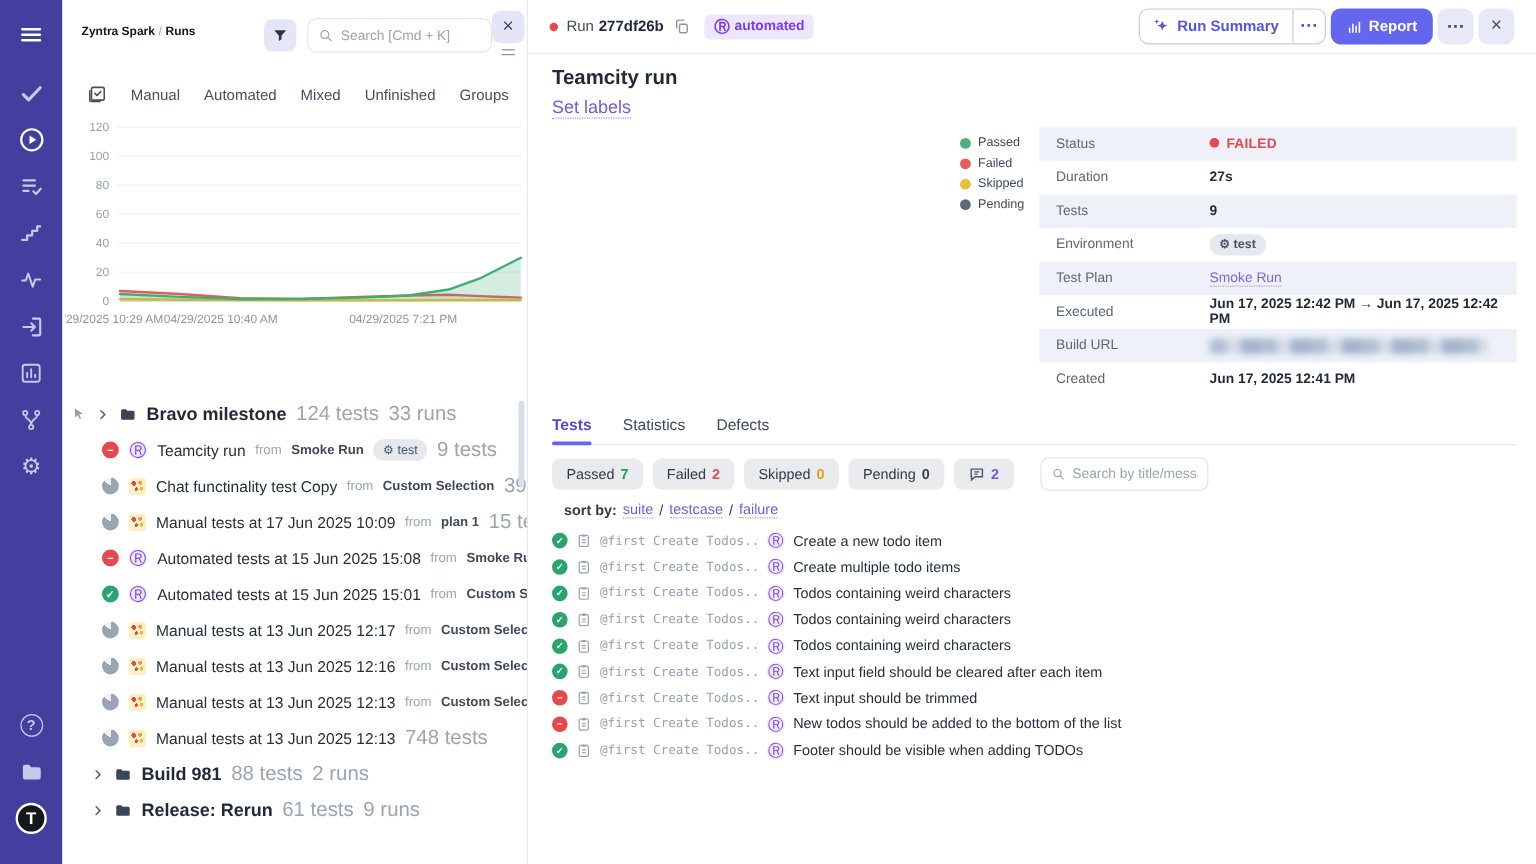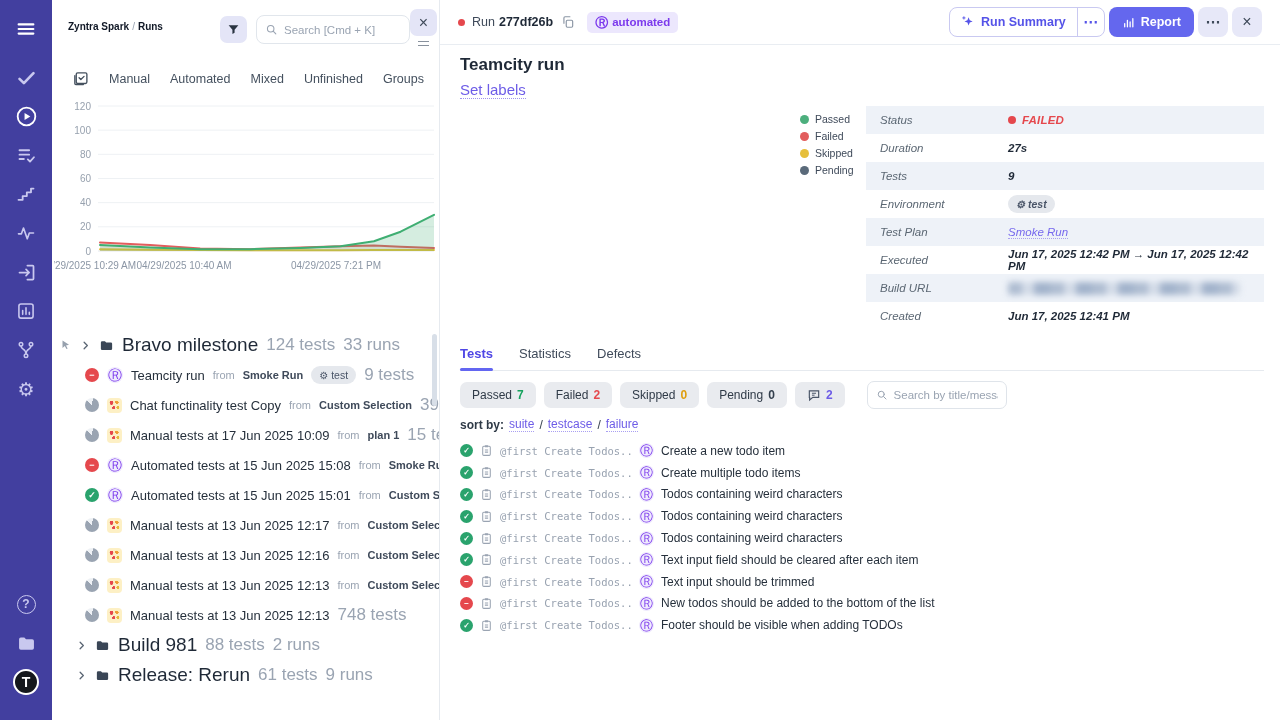--- a/index.html
+++ b/index.html
@@ -34,21 +34,21 @@
   .lp-tabs { position:absolute; left:20px; top:70px; width:352px; display:flex; align-items:center; justify-content:space-between; }
   .lp-tab { font-size:12.5px; color:#44505e; cursor:pointer; white-space:nowrap; }
   #history-chart { position:absolute; left:2px; top:98px; }
 
   .runs-list { position:absolute; left:0; top:330px; right:0; bottom:0; overflow:hidden; }
   .run-row, .folder-row { display:flex; align-items:center; white-space:nowrap; overflow:hidden; cursor:pointer; }
   .folder-row { height:30px; padding-left:24px; gap:8px; }
   .folder-row.first { padding-left:8px; }
   .run-row { height:30px; padding-left:33px; gap:8px; }
   .run-name { font-size:13px; color:#26303c; font-weight:500; }
-  .folder-name { font-size:19px; color:#1f2937; font-weight:400; }
+  .folder-name { font-size:15px; color:#1f2937; font-weight:700; }
   .muted-meta { font-size:17px; color:#9aa4b2; }
   .from-lbl { font-size:11px; color:#9aa4b2; }
   .from-plan { font-size:11px; color:#3f4a5a; font-weight:700; }
   .st-dot { width:14px; height:14px; border-radius:50%; display:flex; align-items:center; justify-content:center; color:#fff; font-size:9px; font-weight:700; flex-shrink:0; }
   .st-failed { background:#e5484d; }
   .st-passed { background:#2aa36d; }
   .st-neutral { background:conic-gradient(from -50deg, #eef1f5 0 16%, #9aa4b2 16% 100%); }
   .pass-ic::before { content:"✓"; }
   .fail-ic::before { content:"−"; }
   .auto-ic { width:16px; height:16px; border-radius:50%; background:#efeafd; color:#7c3aed; display:flex; align-items:center; justify-content:center; flex-shrink:0; }
@@ -90,42 +90,42 @@
   .donut { position:absolute; left:2px; top:2px; width:126px; height:126px; border-radius:50%; }
   .donut-hole { position:absolute; left:34px; top:34px; width:62px; height:62px; background:#fff; border-radius:50%; }
   .slice-lbl { position:absolute; font-size:10.5px; font-weight:700; color:#fff; text-shadow:0 1px 2px rgba(0,0,0,.35); }
   .lbl-failed { left:28px; top:22px; }
   .lbl-passed { left:86px; top:92px; }
   .donut-legend { position:absolute; left:360px; top:113px; display:flex; flex-direction:column; gap:5px; }
   .leg-item { display:flex; align-items:center; gap:6px; font-size:10.5px; color:#3f4a5a; }
   .leg-dot { width:9px; height:9px; border-radius:50%; }
 
   .details { position:absolute; left:426px; top:106px; width:398px; }
-  .d-row { display:flex; align-items:center; height:28px; padding:0 14px; font-size:11.5px;font-style:italic; }
+  .d-row { display:flex; align-items:center; height:28px; padding:0 14px; font-size:11.5px; }
   .d-row:nth-child(odd) { background:#eef2f8; }
   .d-label { width:128px; color:#5b6773; flex-shrink:0; }
   .d-value { color:#1f2937; font-weight:600; display:flex; align-items:center; gap:6px; }
   .d-status { color:#e5484d; font-weight:700; letter-spacing:.2px; }
   .d-status::before { content:""; width:8px; height:8px; border-radius:50%; background:#e5484d; display:inline-block; margin-right:6px; }
   .d-link { color:#7668ee; font-weight:500; border-bottom:1px dotted #a99ff2; cursor:pointer; }
   .blur-strip { width:232px; height:13px; border-radius:2px; filter:blur(3px); opacity:.8;
     background:repeating-linear-gradient(90deg,#9fb0c8 0 14px,#cdd6e4 14px 26px,#8fa3c0 26px 42px); }
 
   .rp-tabs { position:absolute; left:20px; top:346px; width:804px; border-bottom:1px solid #e6eaef; display:flex; gap:26px; }
   .rp-tab { position:relative; padding-bottom:9px; font-size:13px; color:#3f4a5a; cursor:pointer; }
   .rp-tab.active { color:#4f46e5; font-weight:700; }
   .rp-tab.active::after { content:""; position:absolute; left:0; right:0; bottom:-1px; height:3px; border-radius:2px; background:#6366f1; }
 
   .chips-row { position:absolute; left:20px; top:381px; display:flex; align-items:center; gap:8px; }
   .chip { display:flex; align-items:center; gap:5px; height:26px; padding:0 12px; border-radius:7px; background:#e9ebef; border:none; font-size:12px; color:#2f3a47; cursor:pointer; font-family:"Liberation Sans",sans-serif; }
   .chip .cnt { font-weight:600; }
   .chip-search { display:flex; align-items:center; gap:6px; width:140px; height:28px; margin-left:14px; border:1px solid #dfe4ea; border-radius:7px; padding:0 8px; background:#fff; }
 
   .sort-row { position:absolute; left:20px; top:417px; font-size:12px; color:#2f3a47; display:flex; gap:5px; align-items:center; }
-  .sort-row .lbl { font-weight:700; }
+  .sort-row .lbl { font-weight:700;margin-left:10px; }
   .sort-link { color:#6d5ce7; border-bottom:1px dotted #a99ff2; cursor:pointer; }
   .sort-sep { color:#2f3a47; }
 
   .test-rows { position:absolute; left:20px; top:440px; right:14px; }
   .t-row { display:flex; align-items:center; height:21.8px; gap:7px; white-space:nowrap; overflow:hidden; }
   .t-row .st-dot { width:13px; height:13px; font-size:8px; }
   .t-suite { width:132px; font-family:"DejaVu Sans Mono",monospace; font-size:10.5px; color:#98a2b0; overflow:hidden; flex-shrink:0; }
   .t-title { font-size:12px; color:#26303c; font-weight:500; cursor:pointer; }
   .t-row .auto-ic { width:15px; height:15px; }
   .t-row .auto-ic::before { font-size:13px; }

